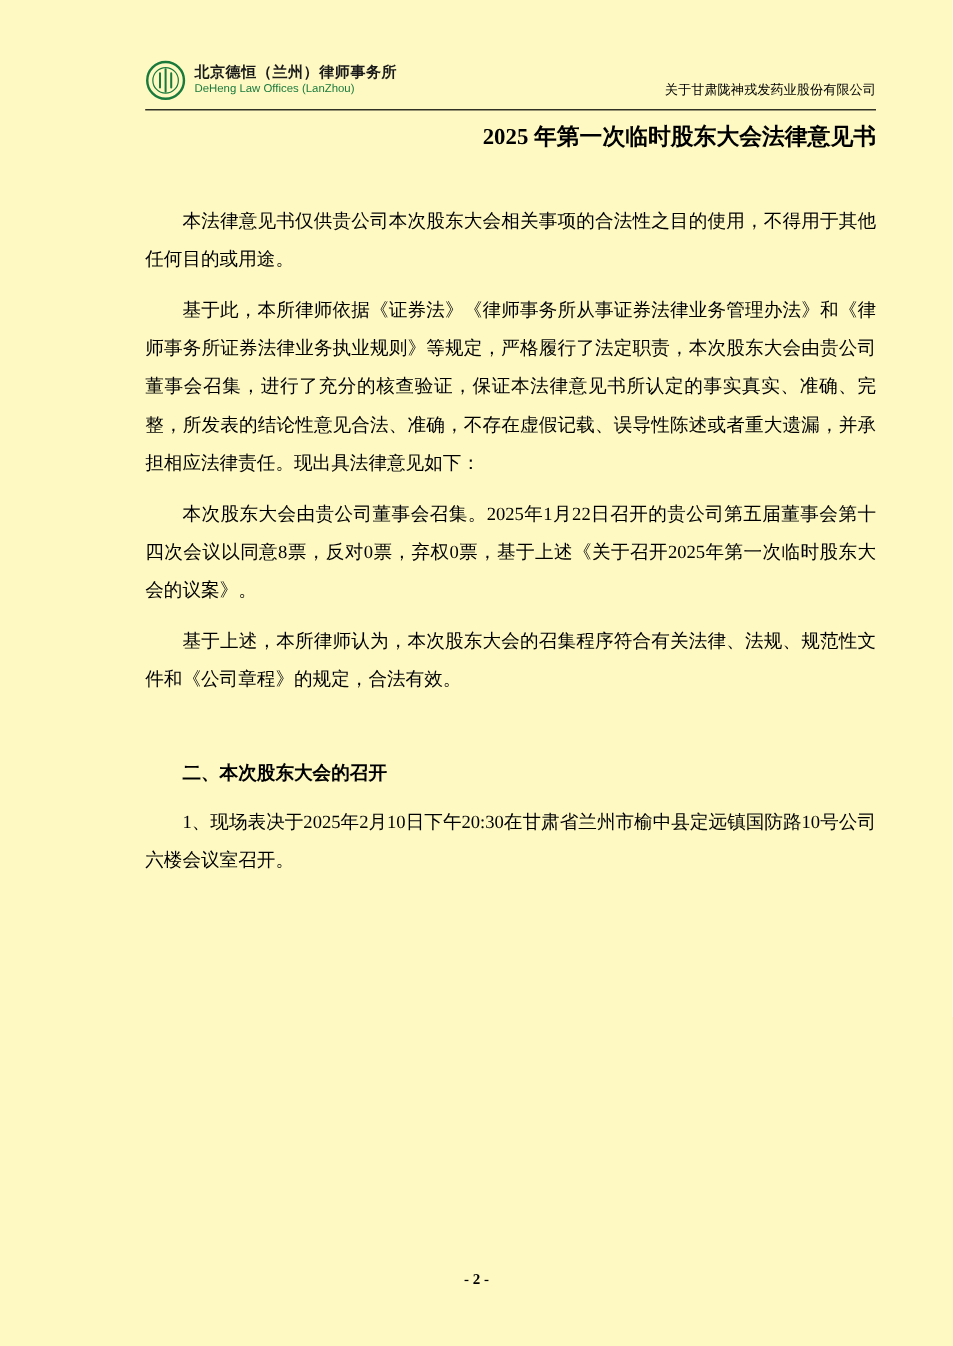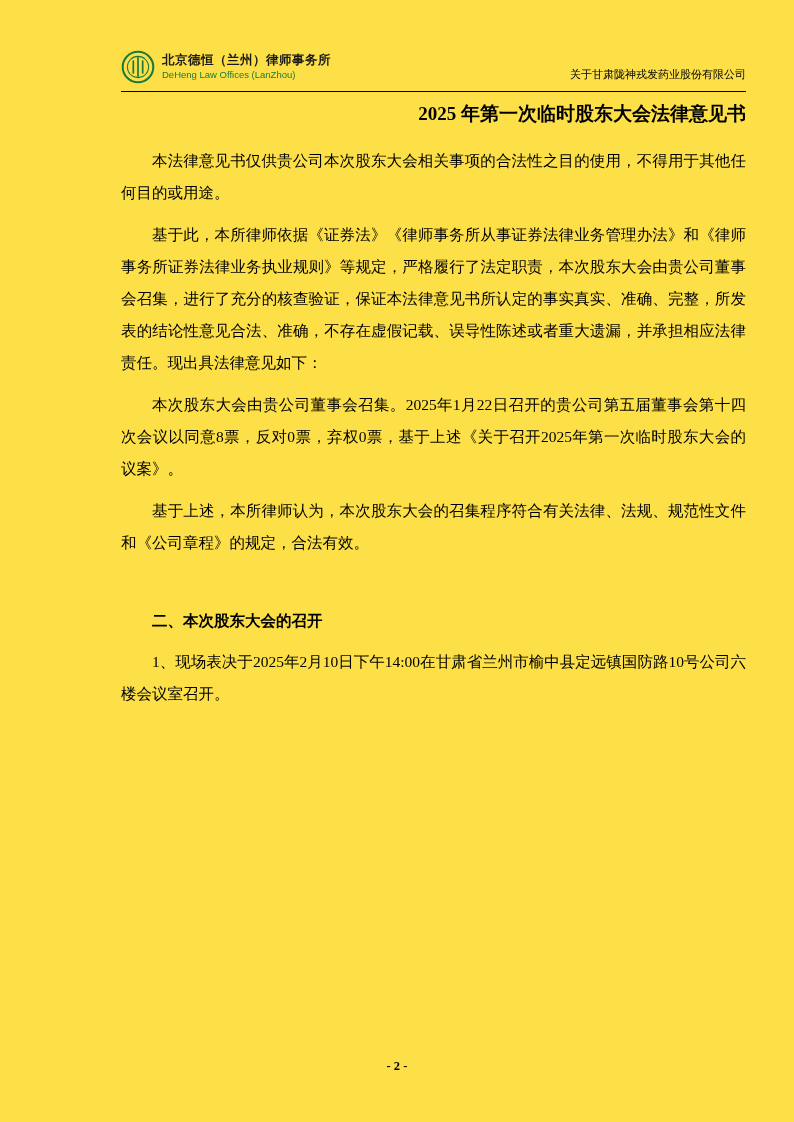--- a/index.html
+++ b/index.html
@@ -1,43 +1,43 @@
 <!DOCTYPE html>
 <html><head>
 <meta charset="utf-8">
 <style>
   html,body { margin:0; padding:0; background:#ffffff; }
   .page {
     position:relative;
     width:794px; height:1122px;
     margin:0 auto;
-    background:#fde047;
+    background:#fef9c3;
     box-sizing:border-box;
-    padding:50px 48px 0 121px;
+    padding:50px 64px 0 121px;
     font-family:"Liberation Serif","DejaVu Serif",serif;
     color:#000;
     overflow:hidden;
   }
   
   .header-top {
     display:flex; justify-content:space-between; align-items:flex-end;
     padding-bottom:7px;
   }
   .logo-block { display:flex; align-items:center; gap:7px; }
   .logo-mark { width:34px; height:34px; flex:0 0 auto; }
   .firm-names { display:flex; flex-direction:column; line-height:1.25; }
   .firm-cn { font-size:12.5px; font-weight:bold; color:#1a1a1a; letter-spacing:0.5px;
              font-family:"Liberation Sans","DejaVu Sans",sans-serif; }
   .firm-en { font-size:9.5px; color:#1a7a3c;
              font-family:"Liberation Sans","DejaVu Sans",sans-serif; }
   .doc-ref-1 { font-size:11px; color:#000; padding-bottom:2px; }
   .header-rule { border:none; border-top:1.7px solid #000; margin:0; }
   .doc-ref-2 { text-align:right; font-size:19px; font-weight:bold; padding-top:9px; }
   
-  .doc-main { margin-top:18px; }
+  .doc-main { margin-top:42px; }
   .doc-main p {
     font-size:15.5px; line-height:32px;
     text-align:justify; text-indent:2em;
     margin:0 0 10px 0;
     word-break:break-all;
   }
   .doc-main .section {
     font-size:15.5px; line-height:32px; font-weight:bold;
     text-indent:2em;
     margin:46px 0 9px 0;
@@ -73,18 +73,18 @@
     <hr class="header-rule">
     <div class="doc-ref-2">2025 年第一次临时股东大会法律意见书</div>
   </header>
 
   <main class="doc-main">
     <p>本法律意见书仅供贵公司本次股东大会相关事项的合法性之目的使用，不得用于其他任何目的或用途。</p>
     <p>基于此，本所律师依据《证券法》《律师事务所从事证券法律业务管理办法》和《律师事务所证券法律业务执业规则》等规定，严格履行了法定职责，本次股东大会由贵公司董事会召集，进行了充分的核查验证，保证本法律意见书所认定的事实真实、准确、完整，所发表的结论性意见合法、准确，不存在虚假记载、误导性陈述或者重大遗漏，并承担相应法律责任。现出具法律意见如下：</p>
     <p>本次股东大会由贵公司董事会召集。2025年1月22日召开的贵公司第五届董事会第十四次会议以同意8票，反对0票，弃权0票，基于上述《关于召开2025年第一次临时股东大会的议案》。</p>
     <p>基于上述，本所律师认为，本次股东大会的召集程序符合有关法律、法规、规范性文件和《公司章程》的规定，合法有效。</p>
     <h2 class="section">二、本次股东大会的召开</h2>
-    <p>1、现场表决于2025年2月10日下午14:00在甘肃省兰州市榆中县定远镇国防路10号公司六楼会议室召开。</p>
+    <p>1、现场表决于2025年2月10日下午20:30在甘肃省兰州市榆中县定远镇国防路10号公司六楼会议室召开。</p>
   </main>
 
   <div class="page-footer">- 2 -</div>
 
 </div>
 
 </body></html>

